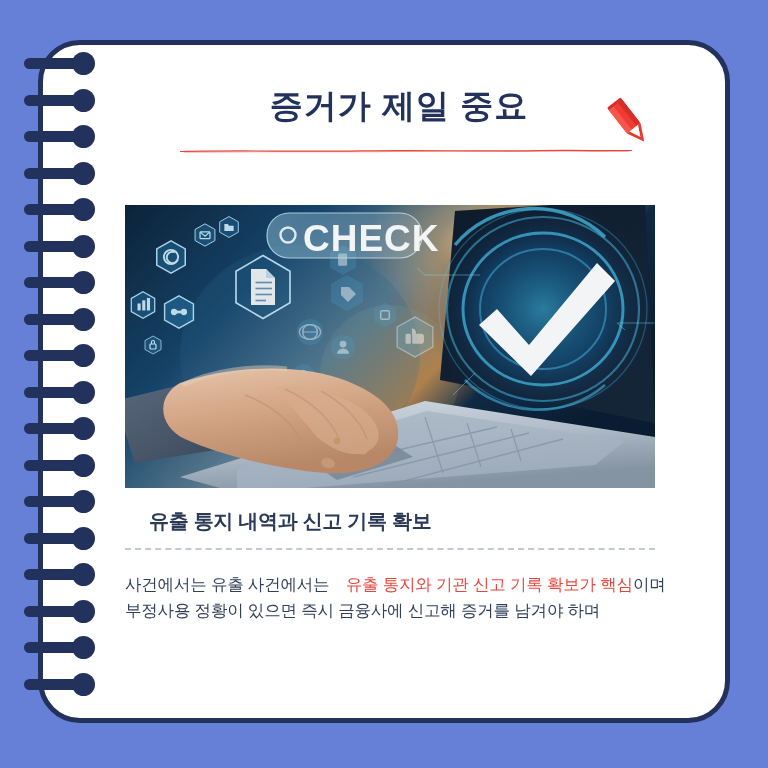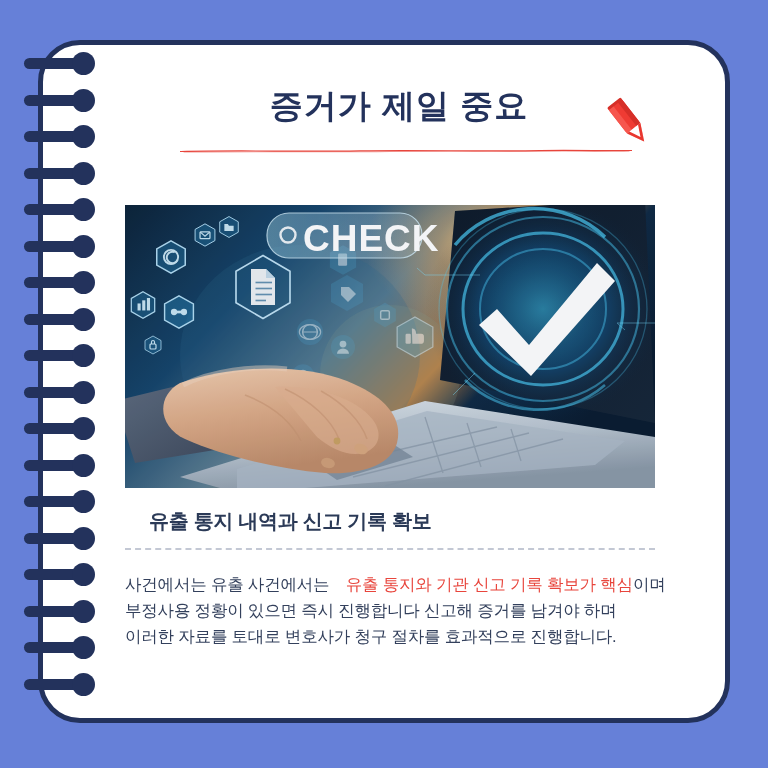--- a/index.html
+++ b/index.html
@@ -363,22 +363,21 @@
         <rect width="530" height="283" fill="#0a2a4a" opacity="0.05"></rect>
       </svg>
     </div>
 
     <div class="subheading" style="left:82px; top:463px;margin-left:24px;">유출 통지 내역과 신고 기록 확보</div>
 
     <div class="divider" style="left:82px; top:503px;"></div>
 
     <div class="paragraph" style="left:82px; top:526px;" id="paragraph">
         <span class="line"><span>사건에서는 유출 사건에서는 </span><span class="hl">유출 통지와 기관 신고 기록 확보가 핵심</span><span>이며</span></span>
-        <span class="line"><span>부정사용 정황이 있으면 즉시 진행합니다 신고해 증거를 남겨야 하며</span></span>
-        <span class="line"><span>이러한 자료를 토대로 변호사가 청구 절차를 효과적으로 진행합니다.</span></span>
+        <span class="line"><span>부정사용 정황이 있으면 즉시 금융사에 신고해 증거를 남겨야 하며</span></span>
       </div>
 
   </div>
 
   <div class="binding" id="binding">
       <div class="ring" style="top: 18px;"></div>
       <div class="ring" style="top: 54.5px;"></div>
       <div class="ring" style="top: 91px;"></div>
       <div class="ring" style="top: 127.5px;"></div>
       <div class="ring" style="top: 164px;"></div>

